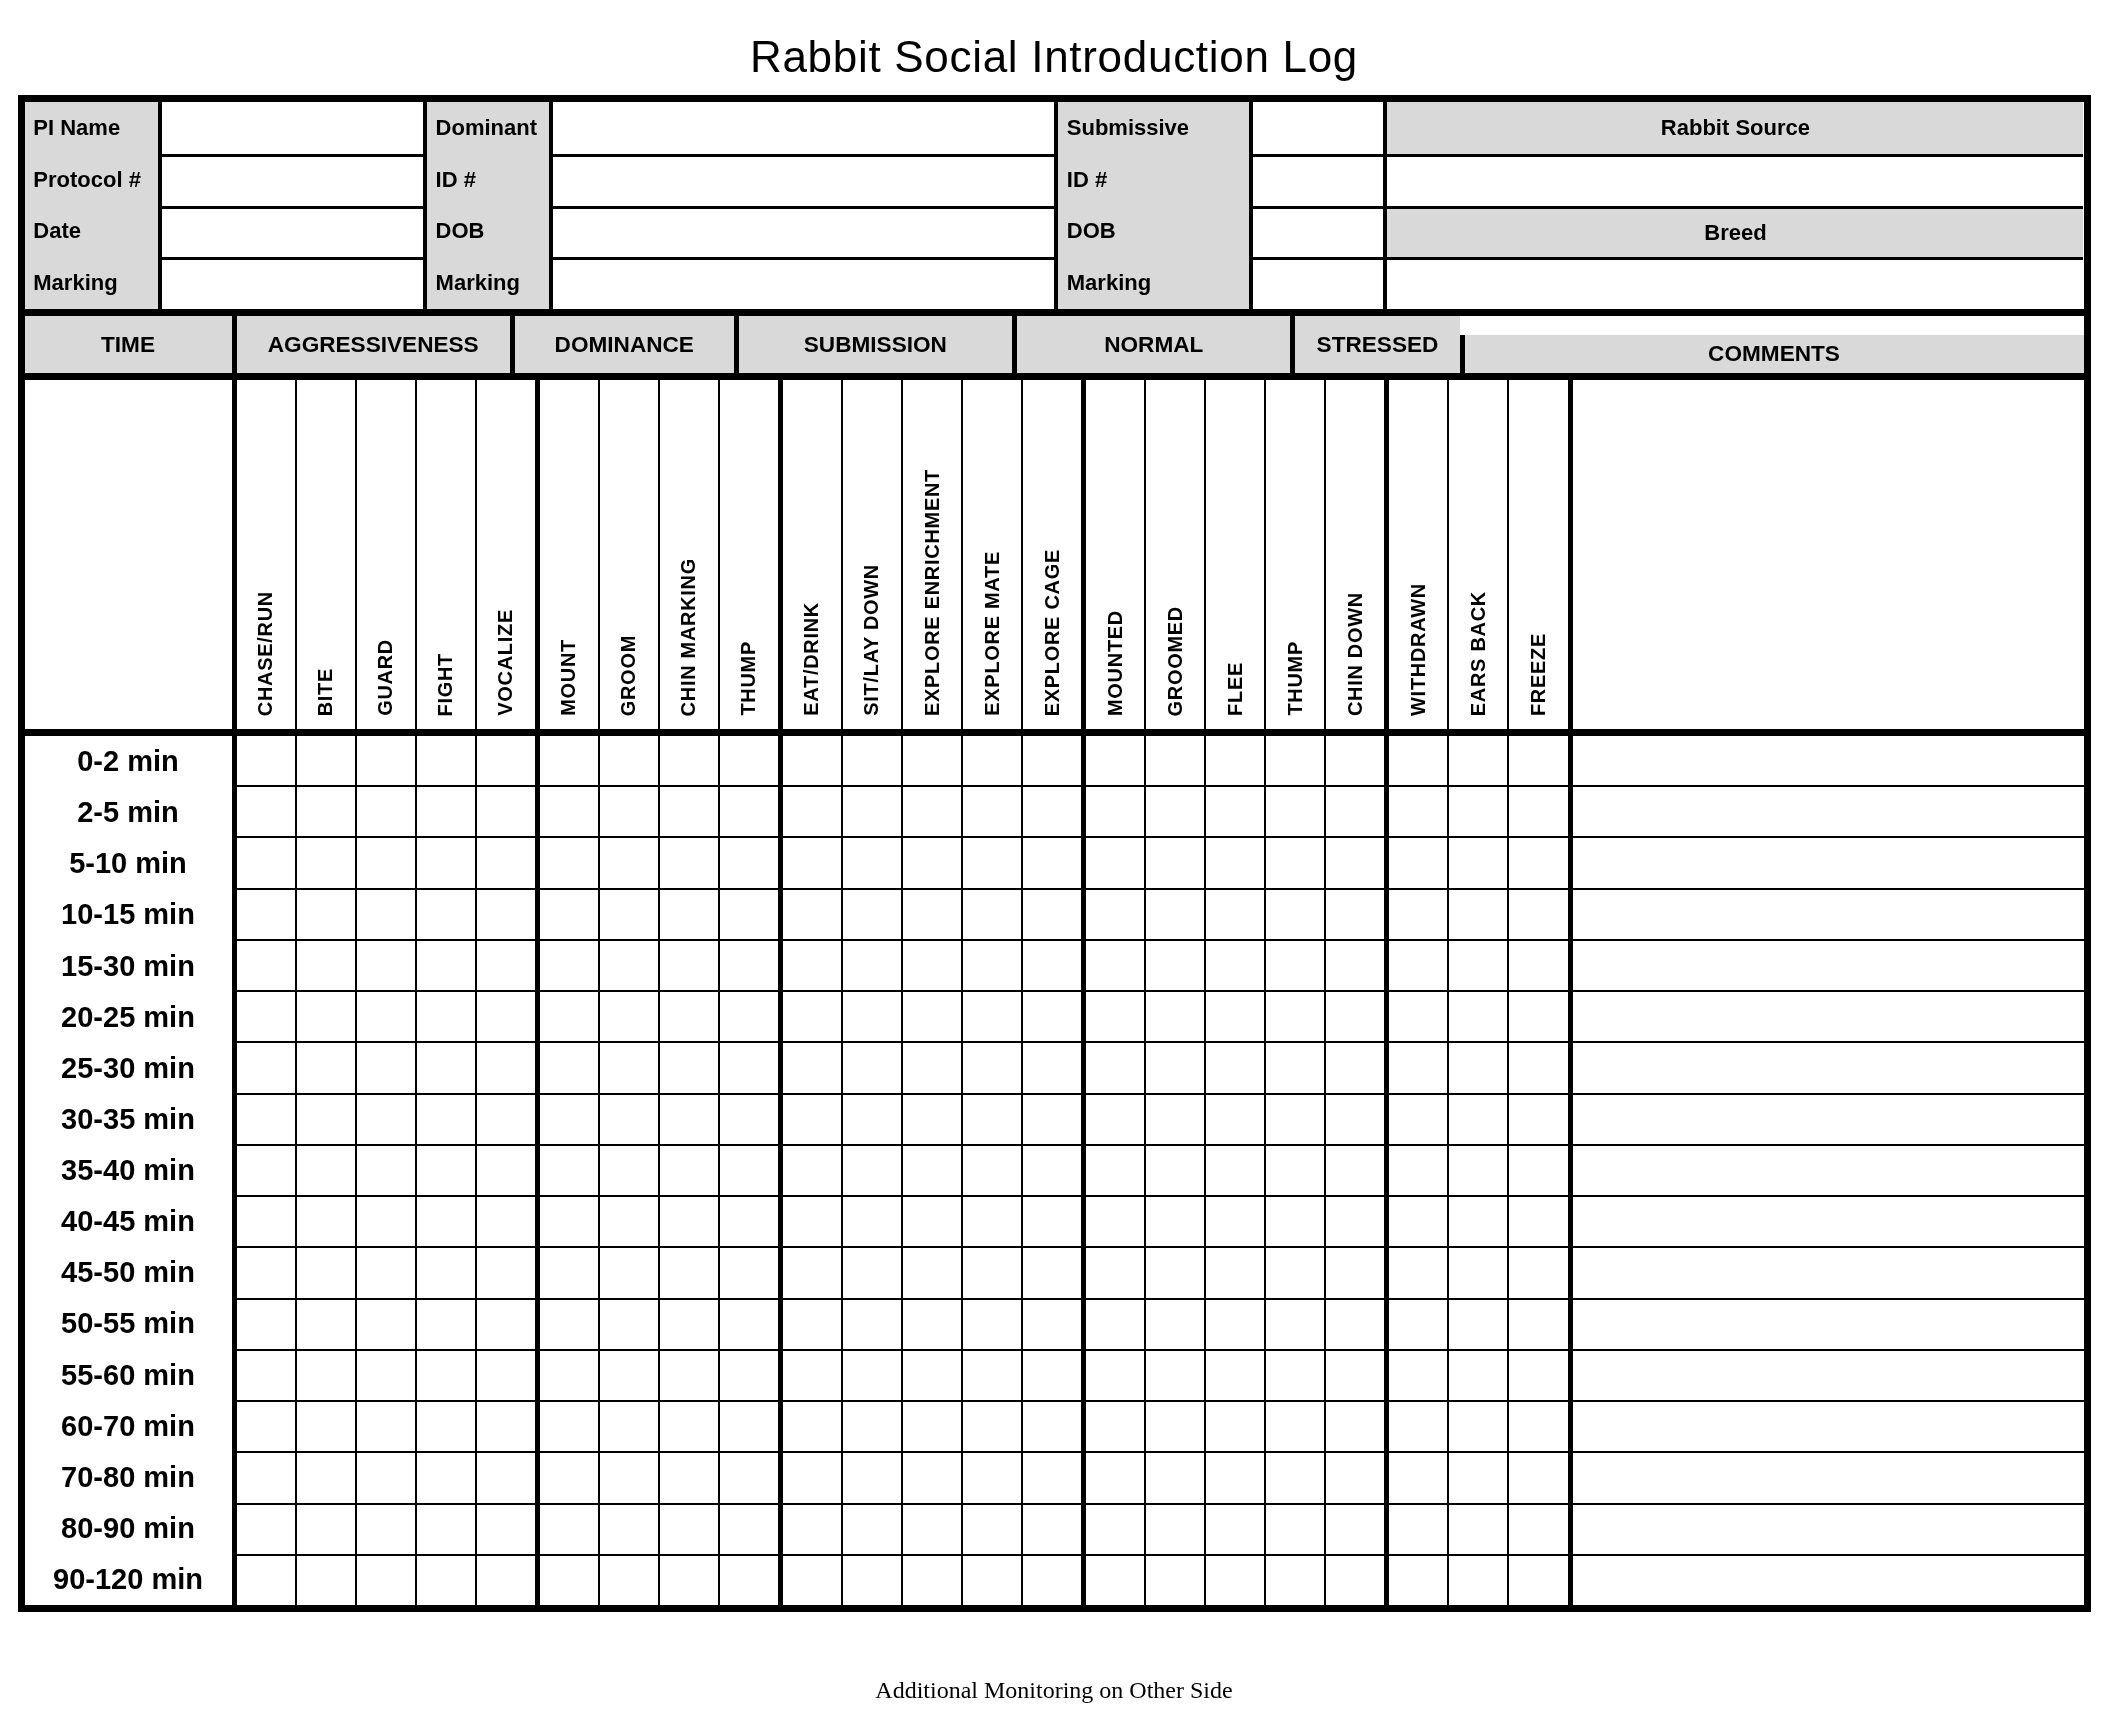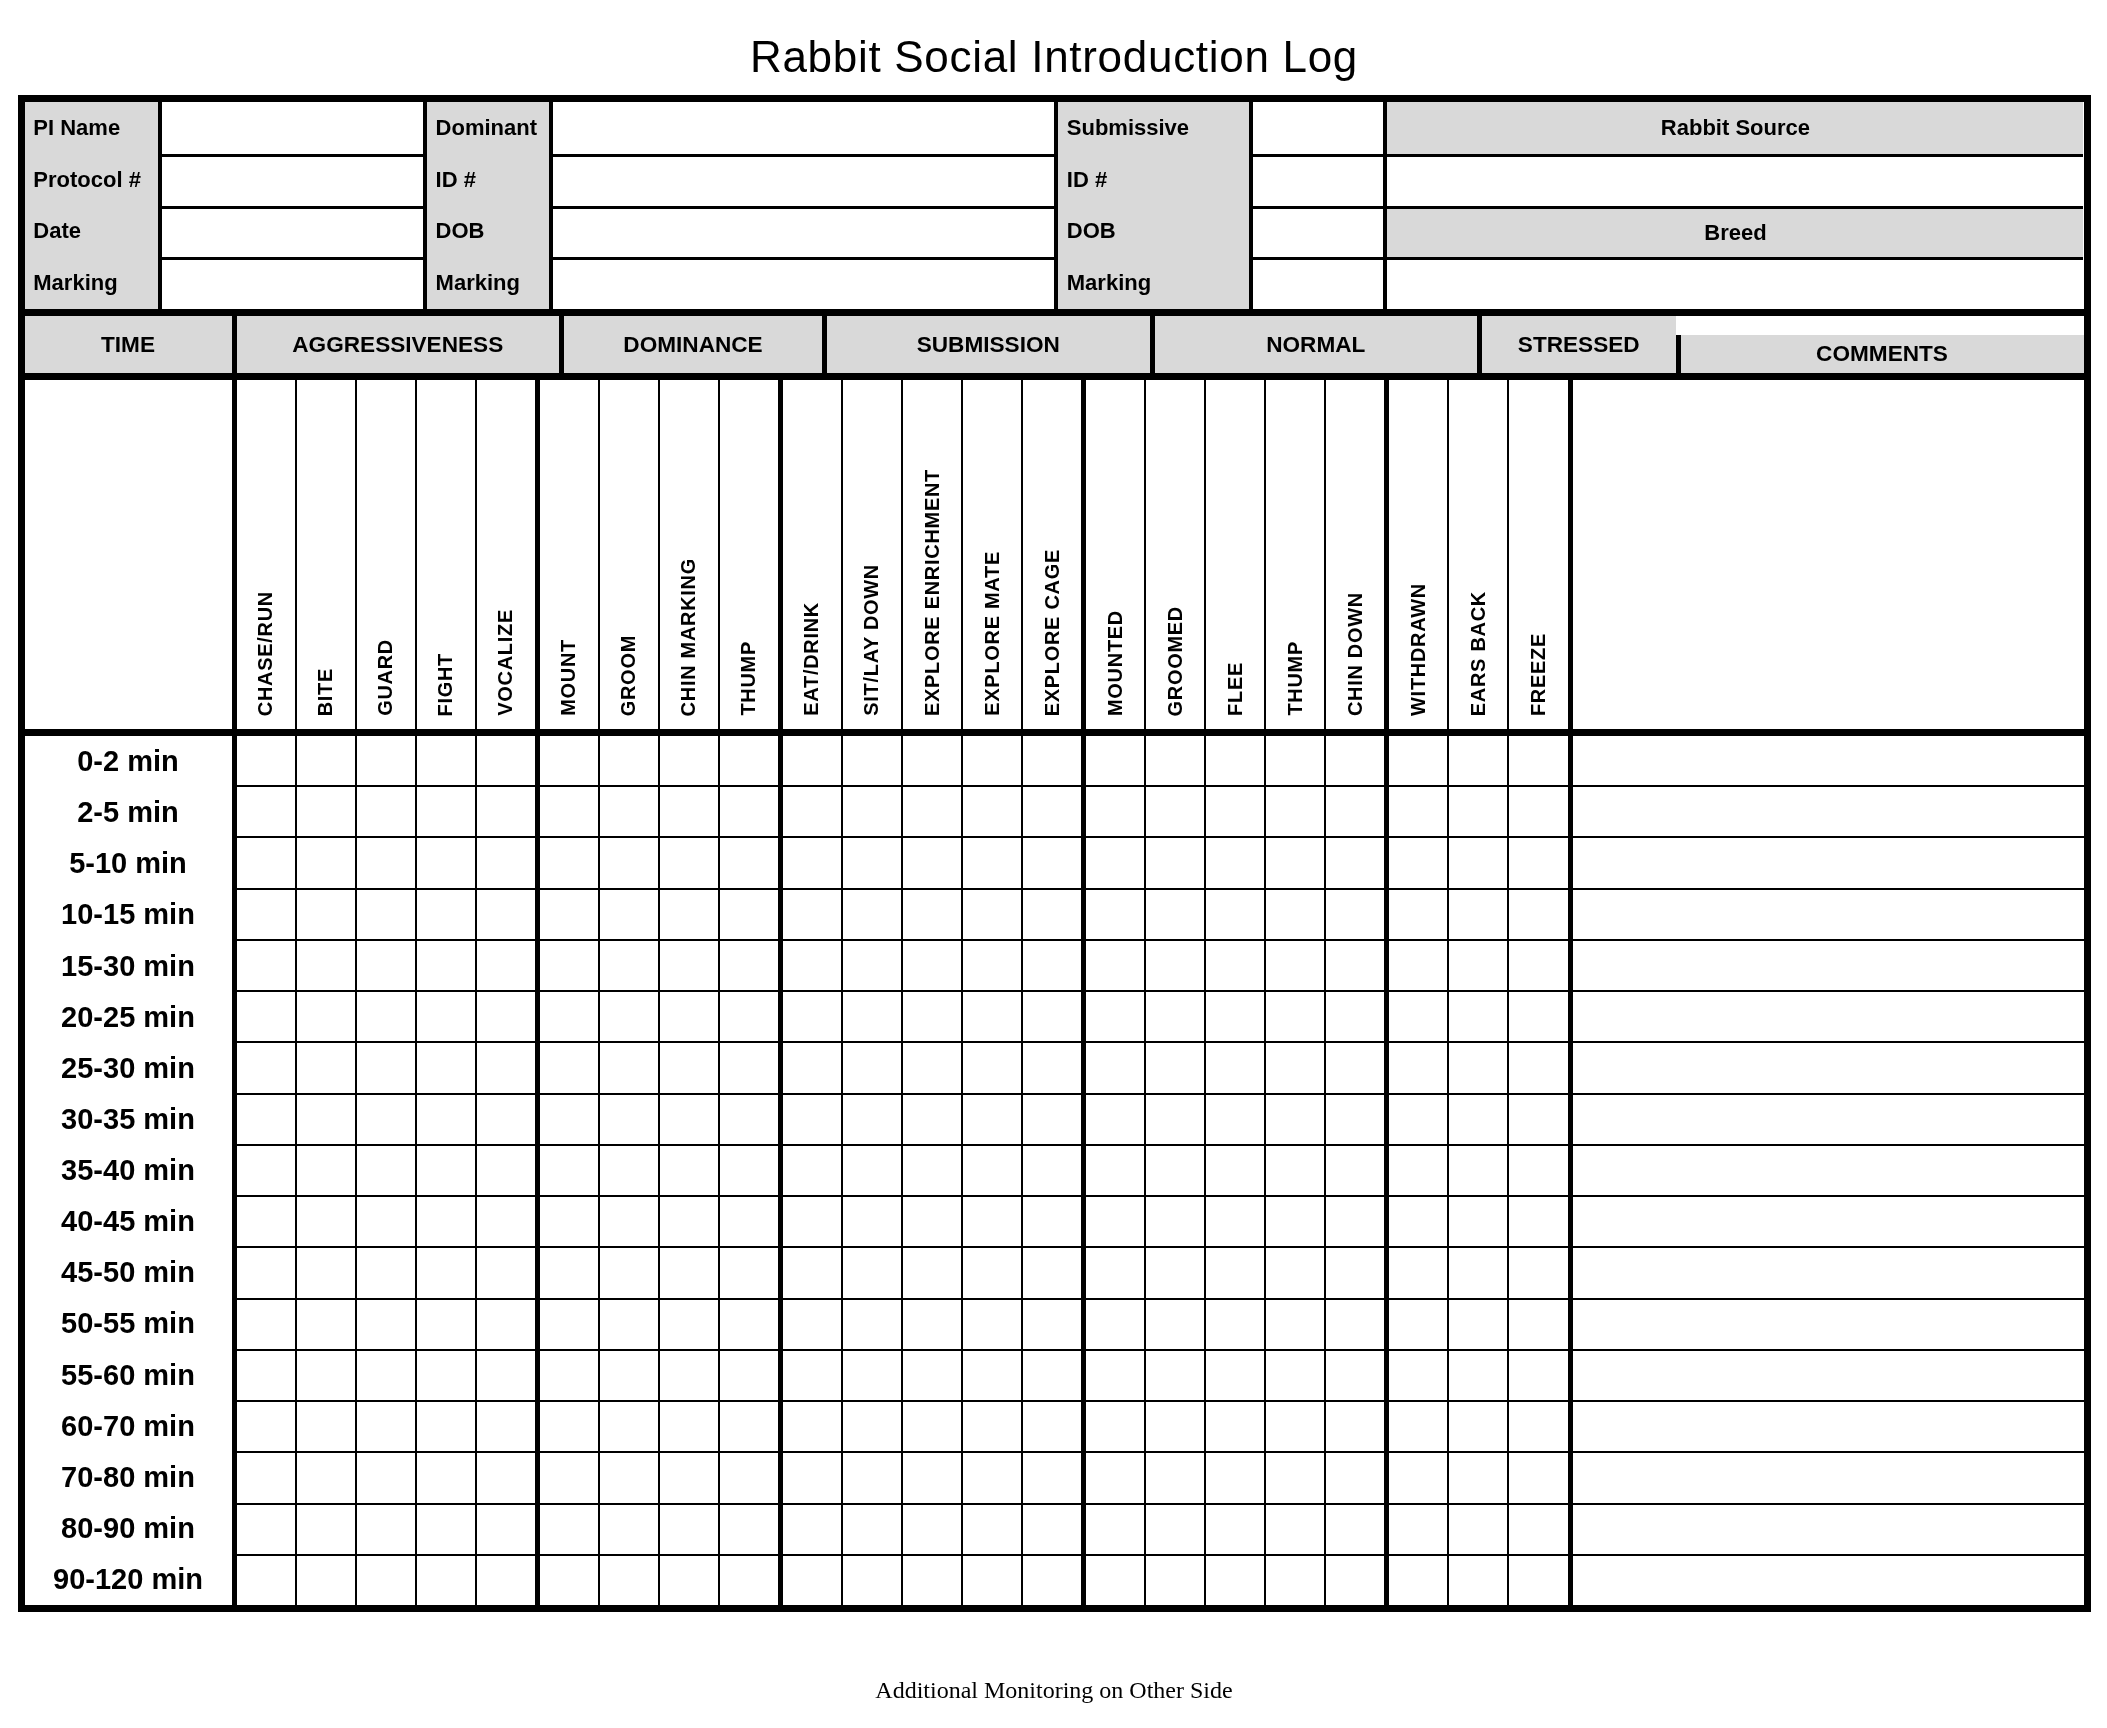--- a/index.html
+++ b/index.html
@@ -25,21 +25,21 @@
 
   
   #main{position:absolute;left:17.5px;top:316px;width:2073px;height:1296px;
         border:7.3px solid #000;border-top:none;box-sizing:border-box;
         display:flex;flex-direction:column;}
   #group-row{flex:none;height:64px;display:flex;border-bottom:7.3px solid #000;box-sizing:border-box;}
   .gh{background:var(--fill);display:flex;align-items:center;justify-content:center;
       font-weight:bold;font-size:22.6px;box-sizing:border-box;flex:0 0 0;}
   .gh:not(:first-child){border-left:5.8px solid #000;}
   .gh-time{flex:none;width:207px;}
-  .gh-comments{flex:none;width:408px;margin-top:19px;}
+  .gh-comments{flex:none;width:624px;margin-top:19px;}
 
   #subheader-row{flex:none;height:356px;display:flex;border-bottom:7.3px solid #000;box-sizing:border-box;}
   .sh-time{flex:none;width:207px;}
   .sh{flex:1 0 0;display:flex;align-items:flex-end;justify-content:center;
       padding-bottom:13px;box-sizing:border-box;background:#fff;}
   .sh-comments{flex:none;width:516px;box-sizing:border-box;}
   .vlabel{writing-mode:vertical-rl;transform:rotate(180deg);white-space:nowrap;
           font-weight:bold;font-size:20px;letter-spacing:0.7px;}
   .bl-thin{border-left:2.2px solid #000;}
   .bl-thick{border-left:5.8px solid #000;}

